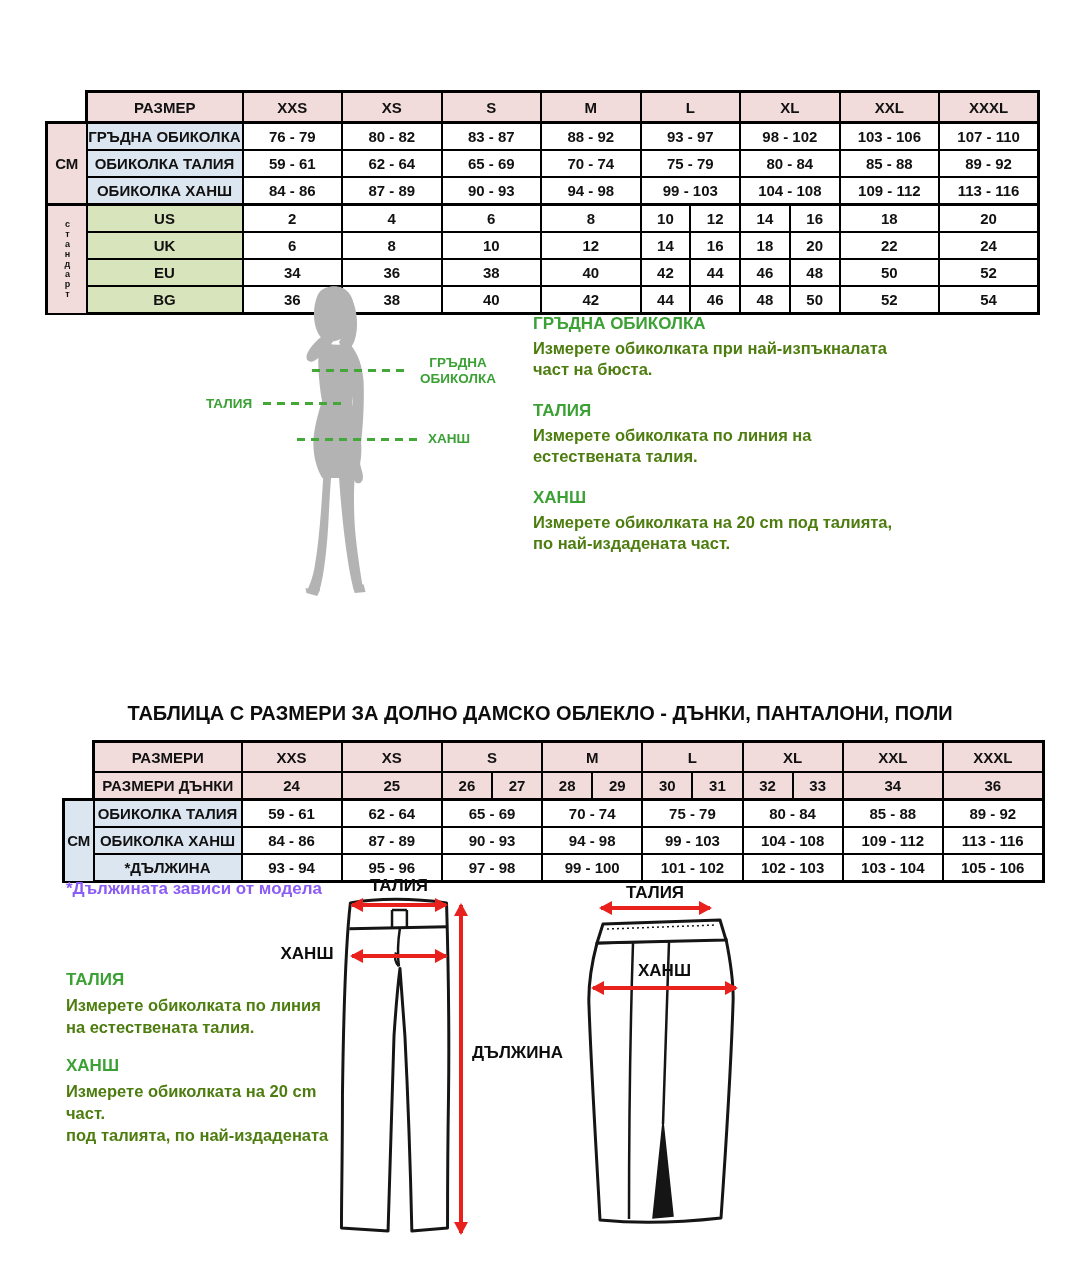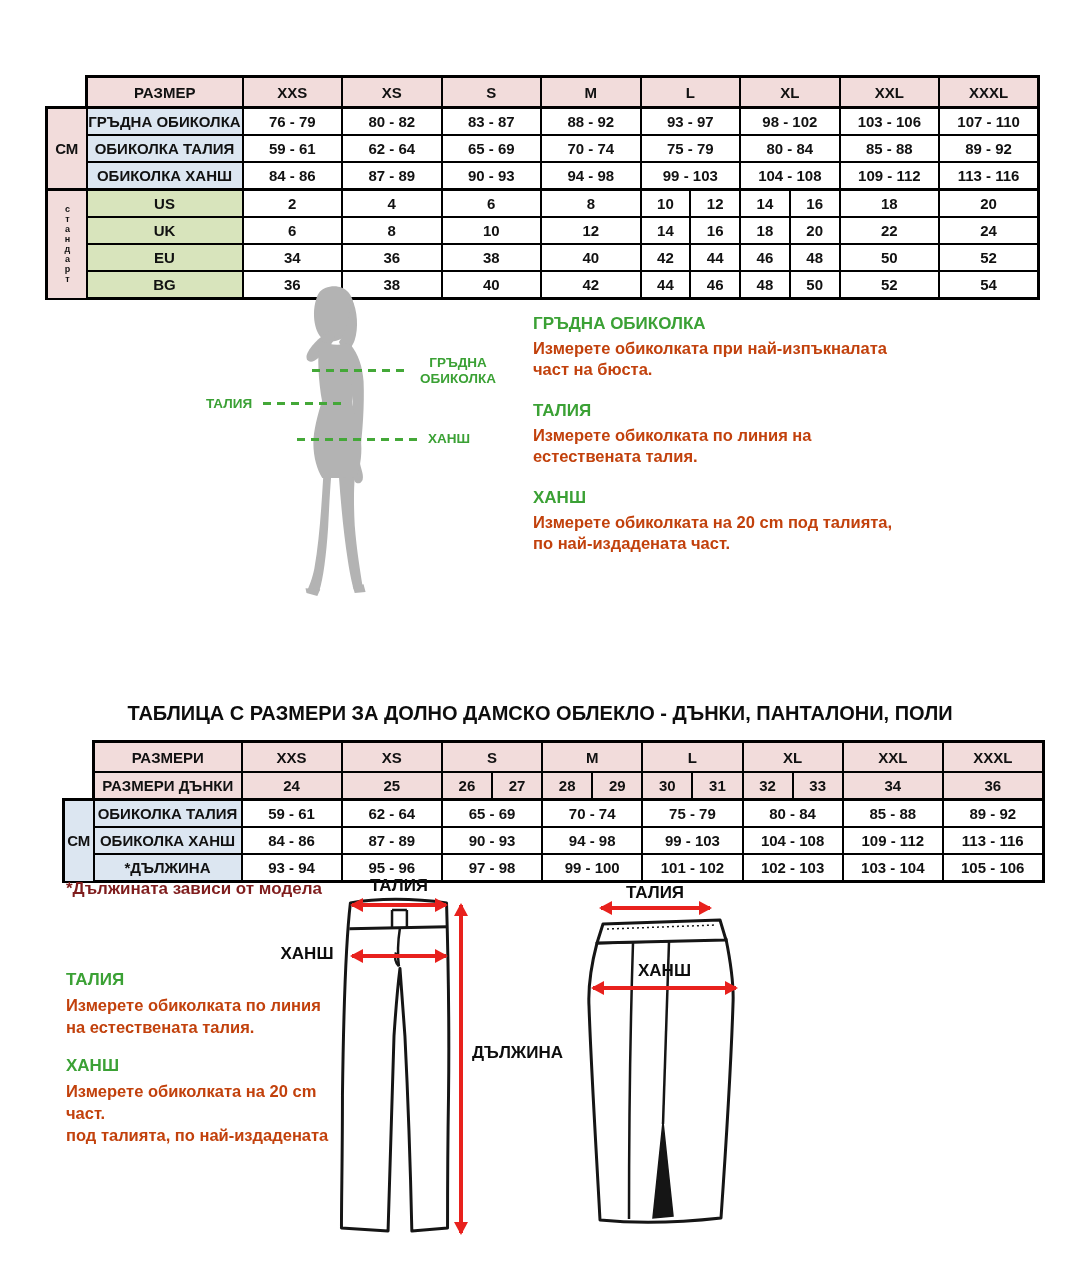--- a/index.html
+++ b/index.html
@@ -26,46 +26,46 @@
   .green{background:#d8e4bc !important;}
   td.vertlbl div{writing-mode:vertical-rl;text-orientation:upright;margin:0 auto;
        font-size:9px;font-weight:700;line-height:1.05;letter-spacing:0;}
 
   .abs{position:absolute;}
   .gdash{position:absolute;height:3px;
        background:repeating-linear-gradient(90deg,#44a838 0 8px,transparent 8px 14px);}
   .glabel{position:absolute;color:#3ba135;font-weight:700;font-size:13.5px;line-height:16px;text-align:center;}
 
   .gblock h4{margin:0 0 4px 0;color:#3ba135;font-size:17px;font-weight:700;}
-  .gblock div{font-size:16.5px;font-weight:700;color:#c2410c;line-height:21px;}
+  .gblock div{font-size:16.5px;font-weight:700;color:#4d7c0f;line-height:21px;}
   #guide2 .gblock div{line-height:22px;}
   .gblock{margin-bottom:21px;}
 
-  #rednote{position:absolute;left:66px;top:879px;color:#7f1d1d;font-weight:700;font-size:17px;}
+  #rednote{position:absolute;left:66px;top:879px;color:#8b5cf6;font-weight:700;font-size:17px;}
 
   .diaglabel{position:absolute;font-size:17px;font-weight:700;color:#0d0d0d;text-align:center;}
 
   .arrow-h{position:absolute;height:4px;background:#e8211d;}
   .arrow-h::before{content:"";position:absolute;left:-2px;top:-5px;border-top:7px solid transparent;
        border-bottom:7px solid transparent;border-right:13px solid #e8211d;}
   .arrow-h::after{content:"";position:absolute;right:-2px;top:-5px;border-top:7px solid transparent;
        border-bottom:7px solid transparent;border-left:13px solid #e8211d;}
   .arrow-v{position:absolute;width:4px;background:#e8211d;}
   .arrow-v::before{content:"";position:absolute;top:-2px;left:-5px;border-left:7px solid transparent;
        border-right:7px solid transparent;border-bottom:13px solid #e8211d;}
   .arrow-v::after{content:"";position:absolute;bottom:-2px;left:-5px;border-left:7px solid transparent;
        border-right:7px solid transparent;border-top:13px solid #e8211d;}
 </style>
 </head>
 <body>
 
 <div id="page">
 
 
-  <table class="sizetable" id="table1" style="left:45px;top:75px;width:992px;">
+  <table class="sizetable" id="table1" style="left:45px;top:90px;width:992px;">
     <colgroup>
       <col style="width:40px">
         <col style="width:156px">
       <col style="width:49.75px">
         <col style="width:49.75px">
         <col style="width:49.75px">
         <col style="width:49.75px">
       <col style="width:49.75px">
         <col style="width:49.75px">
         <col style="width:49.75px">

